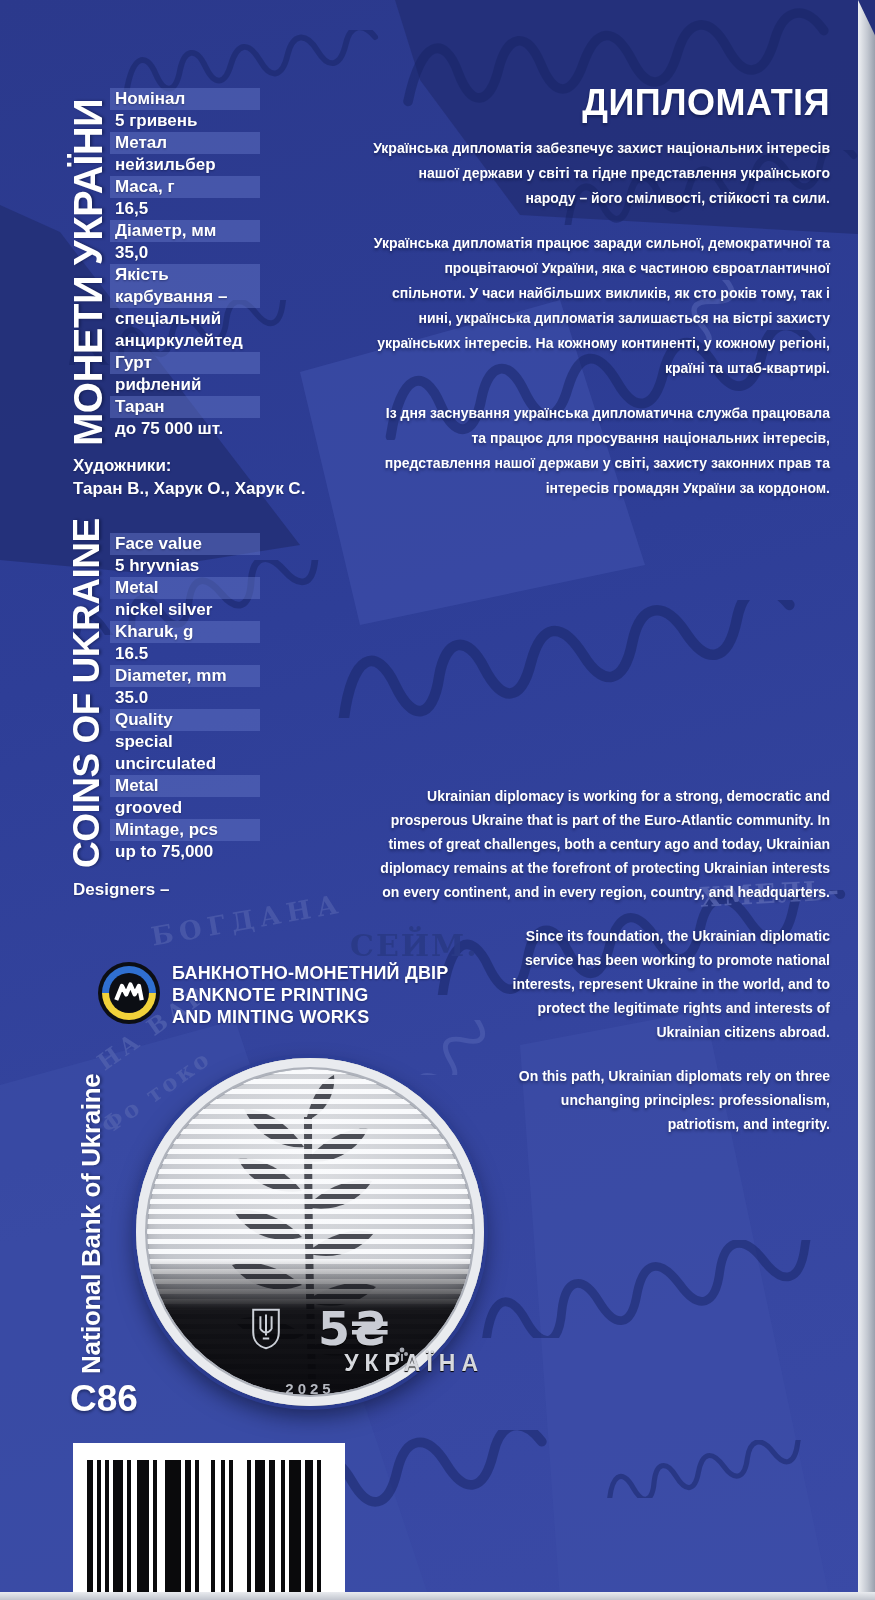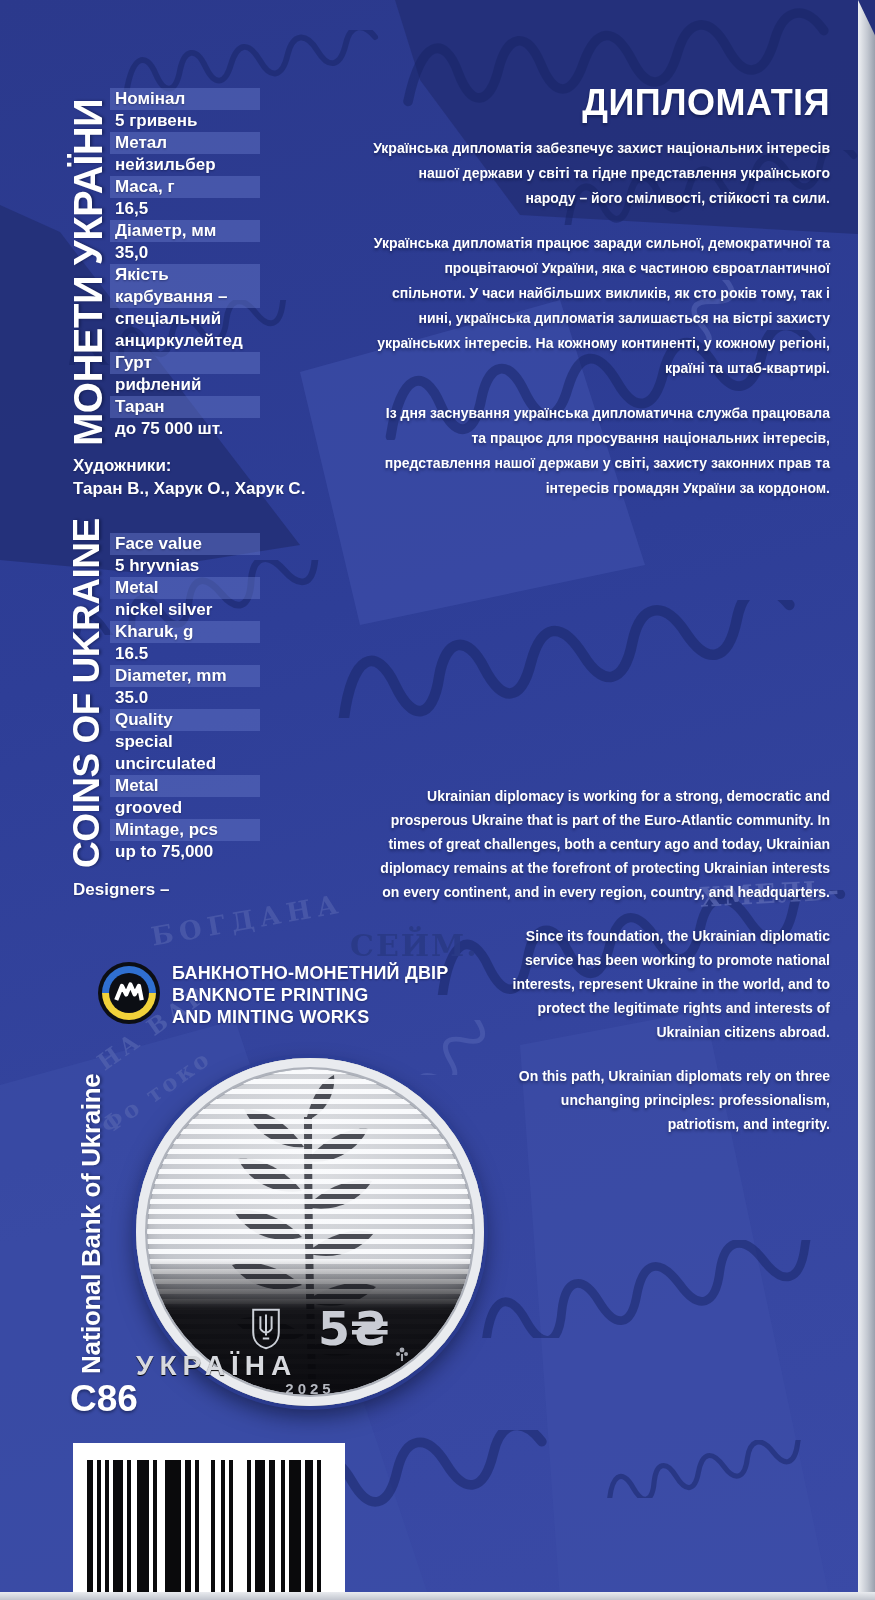--- a/index.html
+++ b/index.html
@@ -74,21 +74,21 @@
   .coin-face{position:absolute;inset:11px;border-radius:50%;overflow:hidden;}
   .coin-face .branch{position:absolute;inset:0;}
   .stripes{position:absolute;inset:0;border-radius:50%;
     background:repeating-linear-gradient(180deg,rgba(250,251,253,.95) 0 5px,rgba(116,120,130,.2) 5px 10px);}
   .shade{position:absolute;inset:0;border-radius:50%;
     background:linear-gradient(180deg,rgba(8,8,12,0) 58%,rgba(8,8,12,.5) 67%,rgba(8,8,12,.94) 74%,rgba(8,8,12,.98) 100%);}
   .coin-labels{position:absolute;inset:0;}
   .coin-trident{position:absolute;left:114px;top:250px;}
   .coin-denom{position:absolute;left:182px;top:244px;font-size:46px;font-weight:700;
     color:#c9ccd4;font-family:"DejaVu Sans","Liberation Sans",sans-serif;text-shadow:0 1px 1px #000;}
-  .coin-country{position:absolute;left:0;right:0;top:292px;text-align:left;font-size:28px;
+  .coin-country{position:absolute;left:0;right:0;top:292px;text-align:right;font-size:23px;
     font-weight:700;letter-spacing:6px;color:#d7d9de;text-shadow:0 1px 1px #000;}
   .coin-year{position:absolute;left:0;right:0;top:322px;text-align:center;font-size:15px;
     font-weight:700;letter-spacing:4px;color:#b6b9c1;}
   .coin-mintmark{position:absolute;left:258px;top:288px;opacity:.9;}
   
   .col{position:absolute;left:368px;width:462px;text-align:right;color:#fff;
     text-shadow:0 2px 3px rgba(5,10,40,.45);}
   .col h1{margin:0 0 12px;font-size:36px;font-weight:800;letter-spacing:.5px;}
   .col p{margin:0 0 20px;font-size:14px;font-weight:700;line-height:25px;}
   .col-uk{top:82px;} .col-en{top:784px;}

